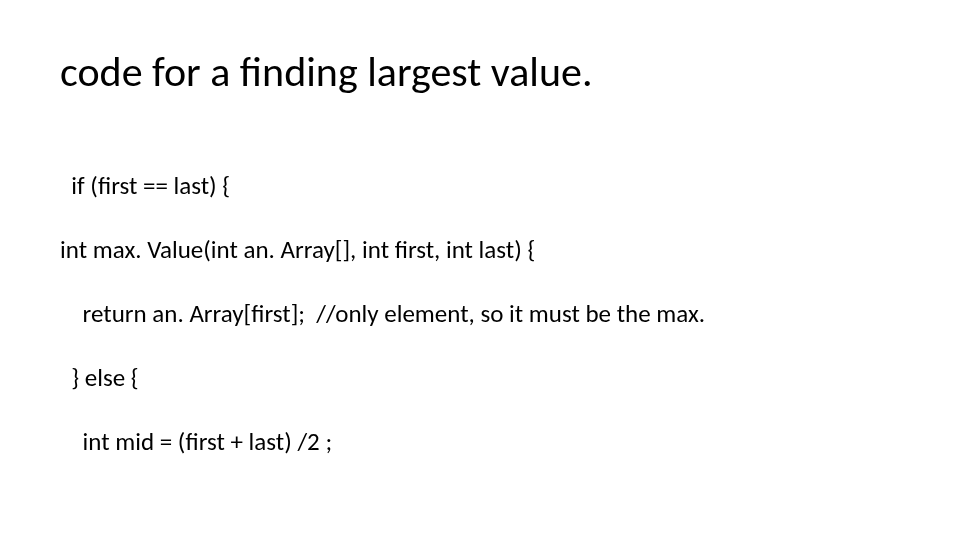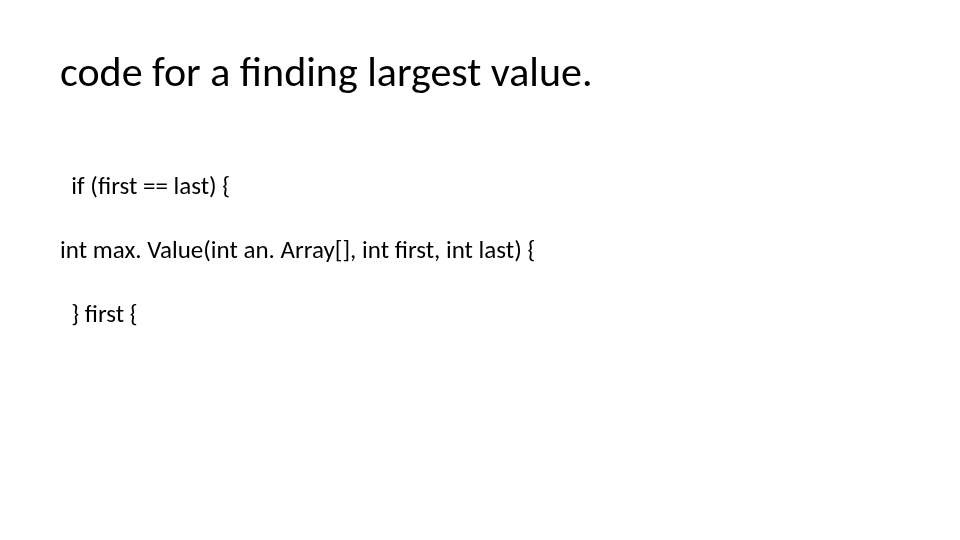--- a/index.html
+++ b/index.html
@@ -34,18 +34,20 @@
   }
 </style>
 </head>
 <body>
 
 <div class="slide">
   <h1 class="title">code for a finding largest value.</h1>
   <div class="code">
 <div>  if (first == last) {</div>
 <div>int max. Value(int an. Array[], int first, int last) {</div>
-<div>  } first {</div>
+<div>    return an. Array[first];  //only element, so it must be the max.</div>
+<div>  } else {</div>
+<div>    int mid = (first + last) /2 ;</div>
 
 
 
   </div>
 </div>
 
 </body></html>

